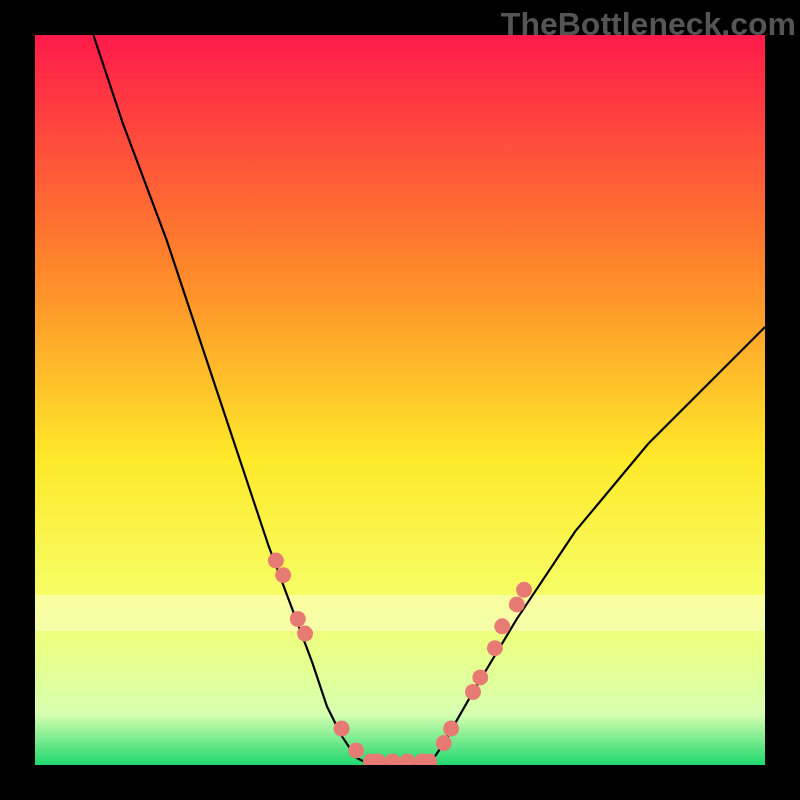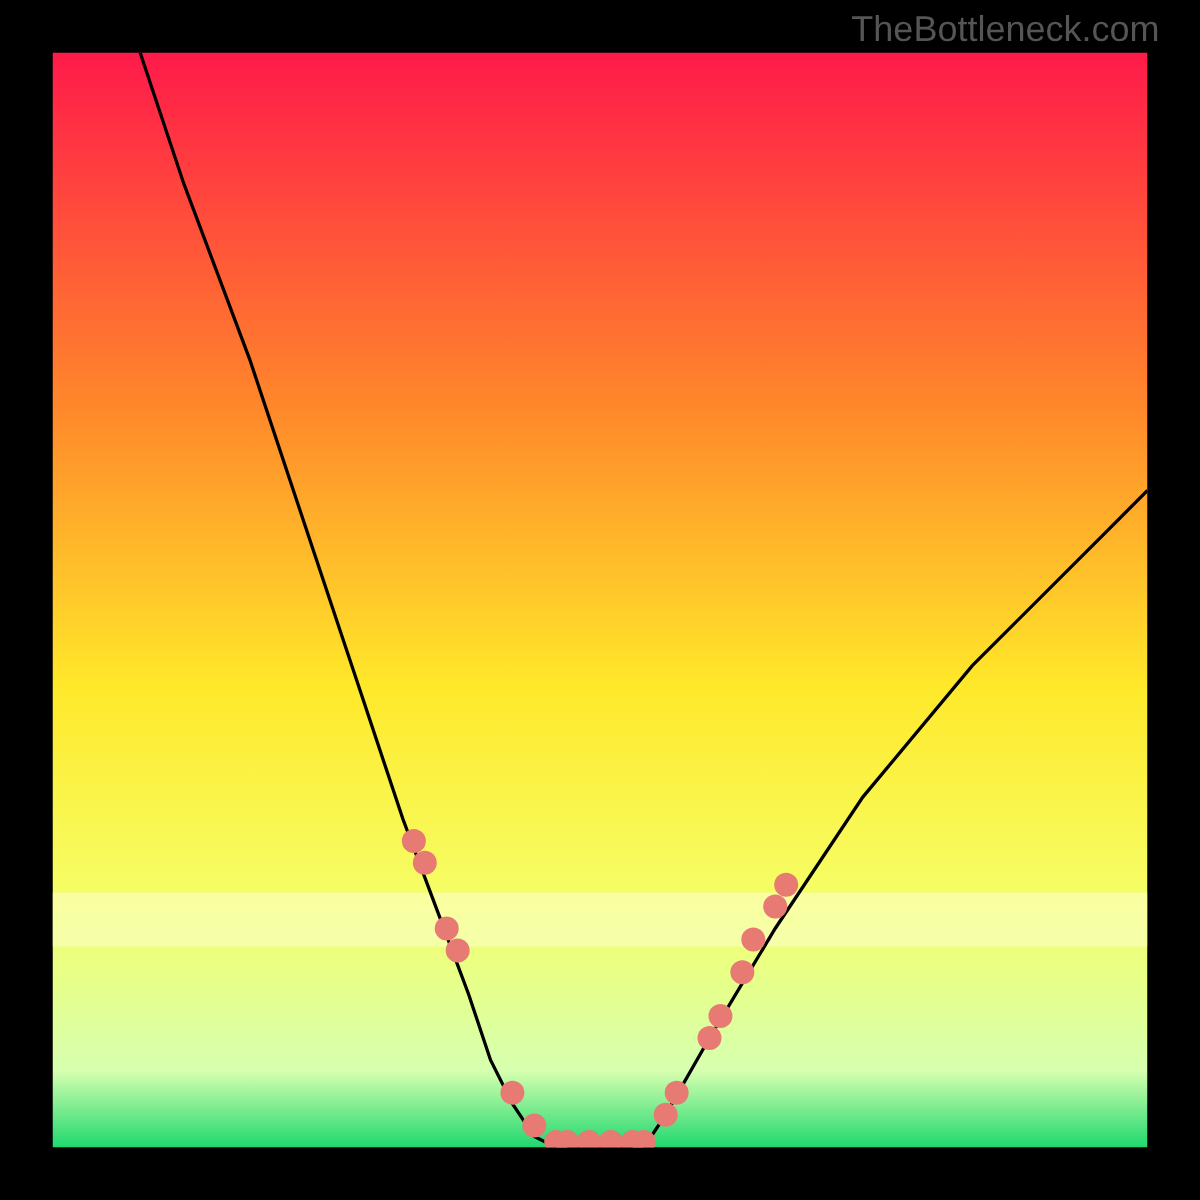--- a/index.html
+++ b/index.html
@@ -1,25 +1,25 @@
 <!DOCTYPE html>
 <html><head>
 <meta charset="utf-8">
 <style>
   * { margin: 0; padding: 0; box-sizing: border-box; }
   html, body { width: 800px; height: 800px; overflow: hidden; }
   body { background: #000; position: relative; }
   .watermark {
     position: absolute;
     top: 6px;
-    right: 27px;
+    right: 4px;
     color: #555;
     font-family: Arial, Helvetica, sans-serif;
-    font-size: 24px;
-    font-weight: 400;
+    font-size: 32px;
+    font-weight: 700;
     z-index: 10;
   }
   .plot-area {
     position: absolute;
     left: 35px;
     top: 35px;
     width: 730px;
     height: 730px;
   }
   svg { display: block; }

